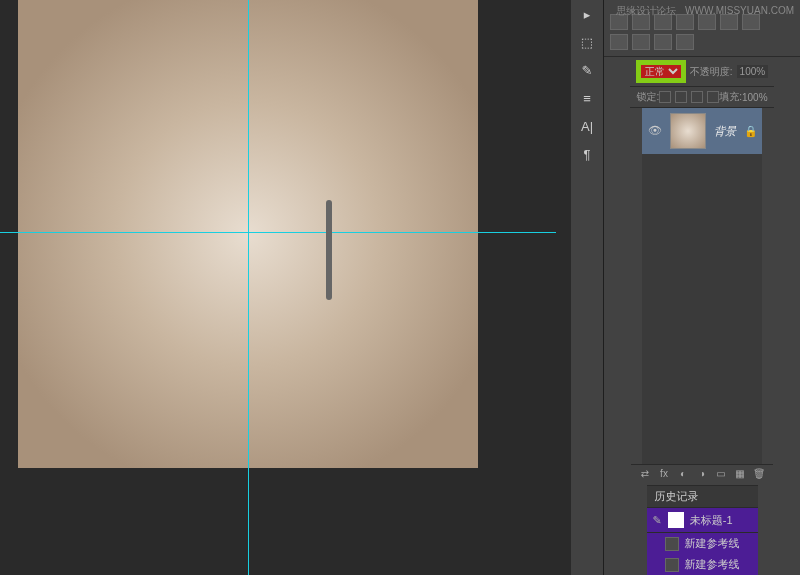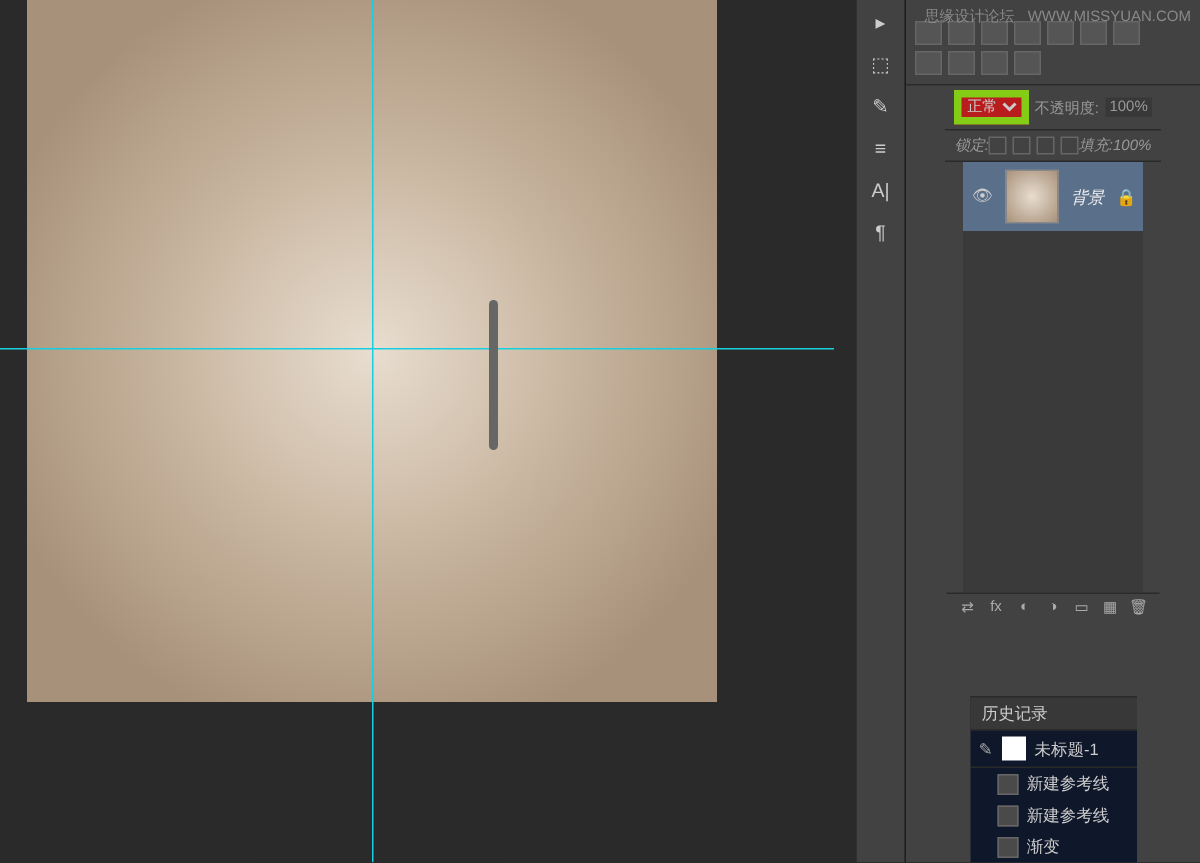--- a/index.html
+++ b/index.html
@@ -23,33 +23,33 @@
 .tab.active { background: #424242; }
 .filter-row { display: flex; align-items: center; gap: 5px; padding: 4px 6px; font-size: 10px; color: #ccc; border-bottom: 1px solid #2a2a2a; }
 .filter-row .search { width: 12px; height: 12px; border: 1px solid #888; border-radius: 50%; }
 .filter-row select { background: #424242; color: #ccc; border: 1px solid #555; font-size: 10px; padding: 0 2px; }
 .filter-icons { display: flex; gap: 3px; margin-left: auto; }
 .filter-icons .fi { width: 14px; height: 14px; border: 1px solid #666; cursor: pointer; }
 .blend-row { display: flex; align-items: center; padding: 3px 6px; font-size: 10px; color: #999; gap: 4px; border-bottom: 1px solid #2a2a2a; }
 .blend-row select { background: #b91c1c; color: #ccc; border: 5px solid #84cc16; font-size: 10px; flex: 1; max-width: 70px; }
 .blend-row .opacity { margin-left: auto; }
 .blend-row .val { background: #383838; padding: 1px 3px; }
-.lock-row { display: flex; align-items: center; padding: 3px 6px; font-size: 10px; color: #999; gap: 0; border-bottom: 1px solid #2a2a2a; font-style: italic; }
+.lock-row { display: flex; align-items: center; padding: 3px 6px; font-size: 10px; color: #999; gap: 0; border-bottom: 1px solid #2a2a2a; }
 .lock-row .locks { display: flex; gap: 4px; }
 .lock-row .lk { width: 12px; height: 12px; border: 1px solid #666; }
 .lock-row .fill { margin-left: auto; }
 .layers { flex: 1; background: #3a3a3a; overflow: auto; }
 .layer { display: flex; align-items: center; padding: 5px 6px; gap: 8px; background: #5a6f8a; color: #eee; font-size: 11px; cursor: pointer; }
 .layer .eye { width: 14px; height: 14px; color: #ccc; }
 .layer .thumb { width: 36px; height: 36px; background: radial-gradient(circle, #e8ddd0, #a8917a); border: 1px solid #888; }
 .layer .name { flex: 1; font-style: italic; }
 .layer .lock { width: 12px; }
 .layer-footer { display: flex; gap: 3px; padding: 3px 6px; background: #424242; border-top: 1px solid #2a2a2a; justify-content: flex-end; }
 .layer-footer .fb { width: 16px; height: 14px; color: #aaa; font-size: 10px; text-align: center; cursor: pointer; }
-.history-panel { background: #0f172a; margin-top: 48px; }
+.history-panel { background: #4c1d95; }
 .history-header { padding: 3px 8px; font-size: 11px; color: #ccc; background: #383838; border-bottom: 1px solid #2a2a2a; border-top: 1px solid #2a2a2a; }
 .history-doc { display: flex; align-items: center; gap: 6px; padding: 4px 6px; font-size: 11px; color: #ccc; border-bottom: 1px solid #2a2a2a; cursor: pointer; }
 .history-doc .hd-thumb { width: 16px; height: 16px; background: #fff; }
 .history-doc .brush { color: #aaa; }
 .history-item { display: flex; align-items: center; gap: 6px; padding: 3px 18px; font-size: 11px; color: #ccc; cursor: pointer; }
 .history-item .hi-icon { width: 14px; height: 14px; border: 1px solid #666; background: #4a4a4a; }
 .scroll-hint { position: absolute; right: 239px; top: 200px; width: 6px; height: 100px; background: #666; border-radius: 3px; }
 </style>
 </head>
 <body>
@@ -140,19 +140,15 @@
         <span>未标题-1</span>
       </div>
       <div class="history-item">
         <div class="hi-icon"></div>
         <span>新建参考线</span>
       </div>
       <div class="history-item">
         <div class="hi-icon"></div>
         <span>新建参考线</span>
       </div>
-      <div class="history-item">
-        <div class="hi-icon"></div>
-        <span>渐变</span>
-      </div>
     </div>
   </div>
 </div>
 
 </body></html>

